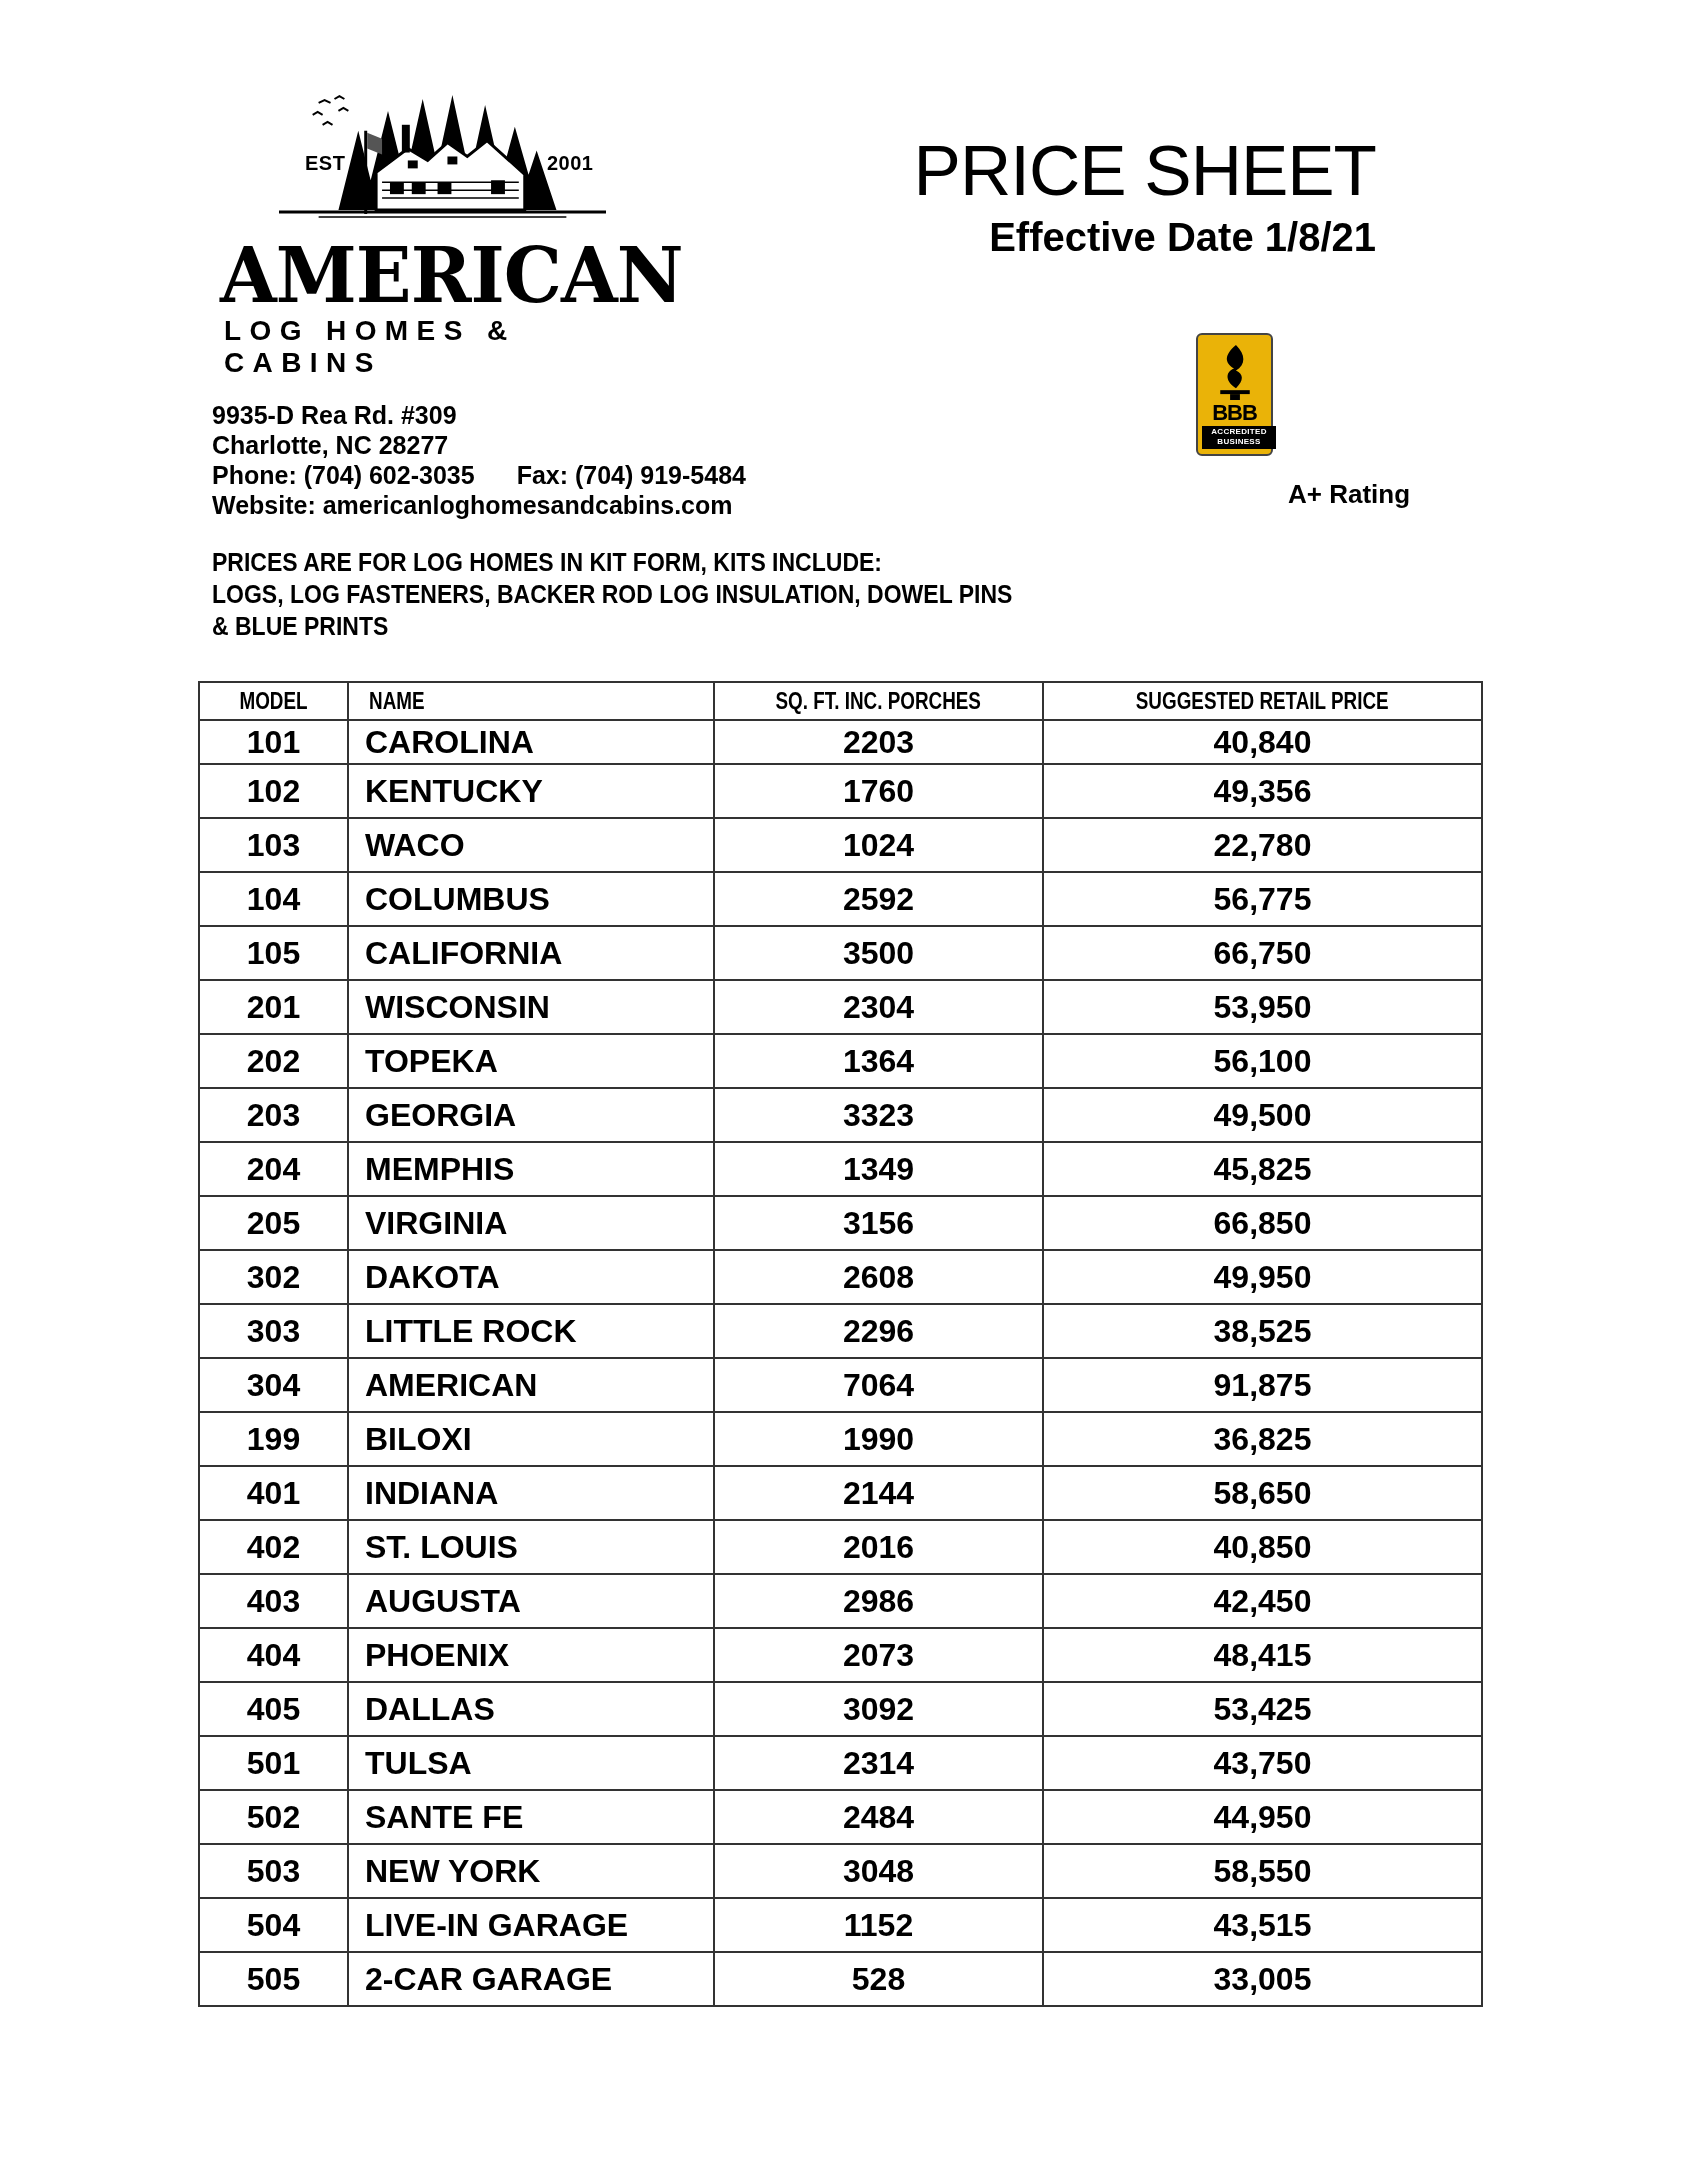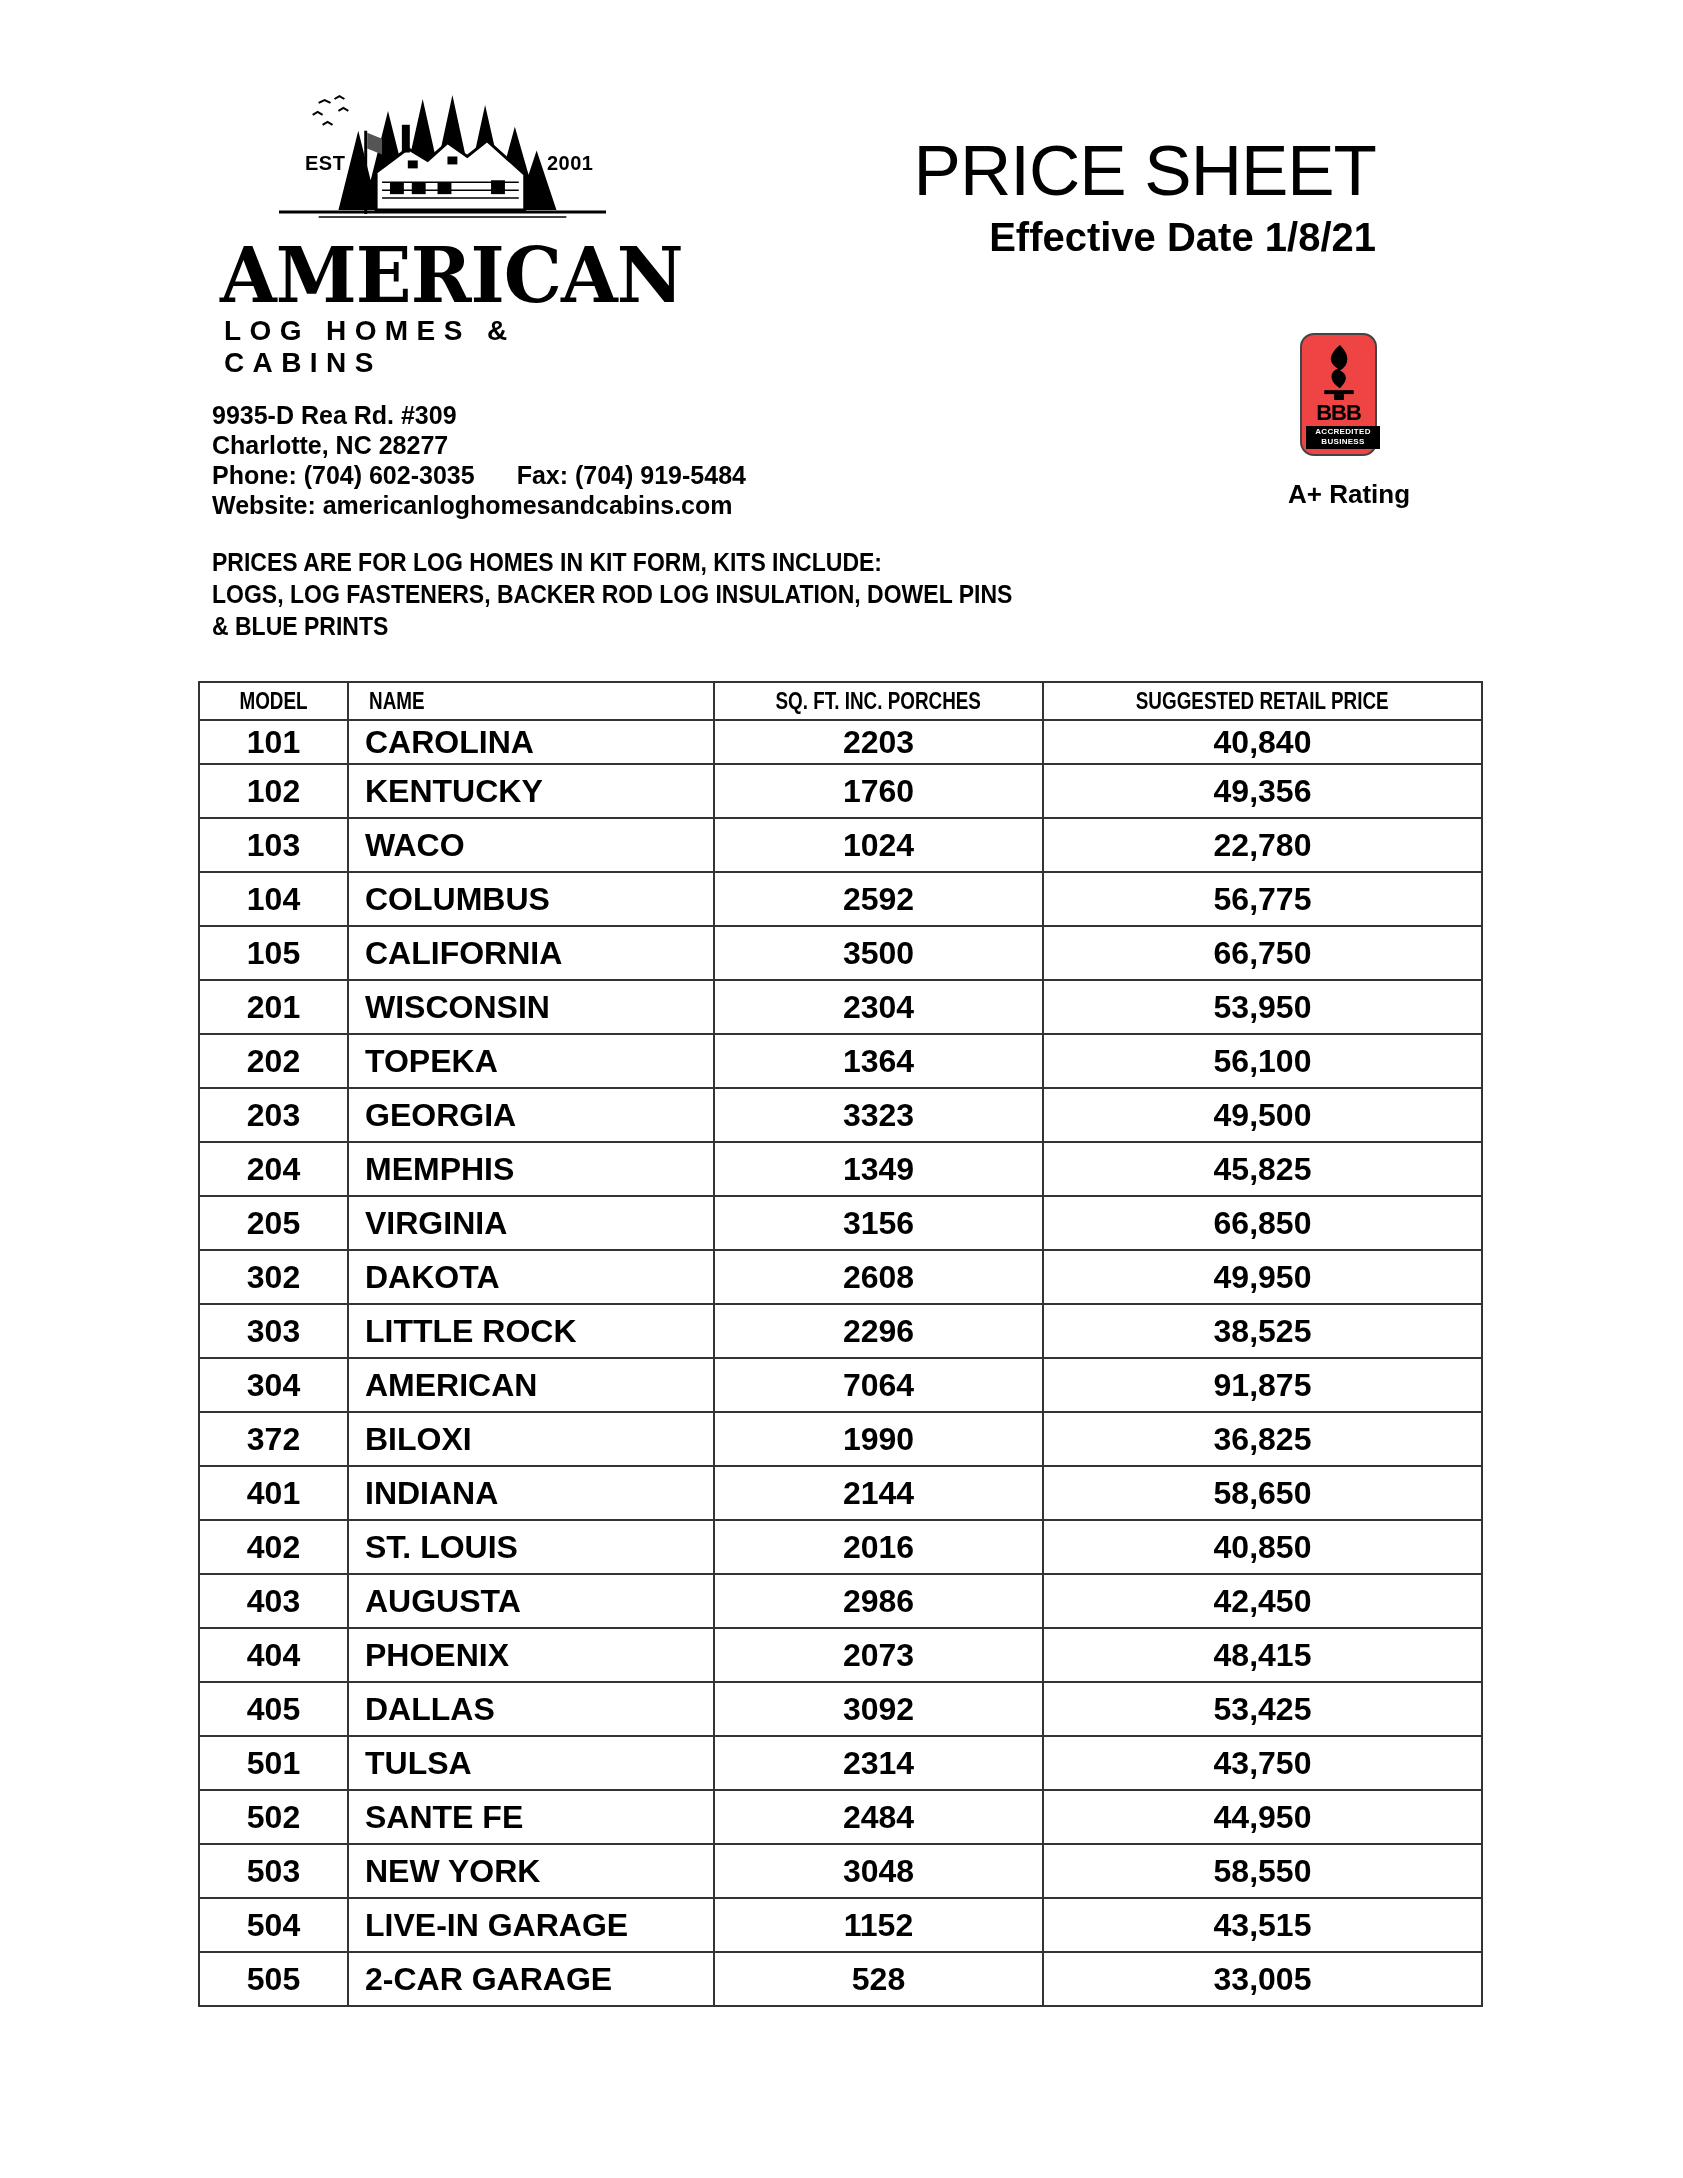--- a/index.html
+++ b/index.html
@@ -19,22 +19,22 @@
                    font-family: "Liberation Sans", sans-serif; font-weight: bold; font-size: 28px;
                    letter-spacing: 8.4px; }
 
   .title-block { position: absolute; right: 307px; top: 131px; text-align: right; }
   .title { font-weight: normal; font-size: 71px; line-height: 79px; letter-spacing: -1px; }
   .subtitle { font-weight: bold; font-size: 40px; line-height: 46px; margin-top: 4px; }
 
   .address { position: absolute; left: 212px; top: 400px; font-weight: bold; font-size: 25px; line-height: 30px; }
   .address .fax { margin-left: 42px; }
 
-  .bbb { position: absolute; left: 1300px; top: 333px; width: 73px; height: 119px;
-         border: 2px solid #444; border-radius: 14px; background: #ef4444; }
+  .bbb { position: absolute; left: 1196px; top: 333px; width: 73px; height: 119px;
+         border: 2px solid #444; border-radius: 6px; background: #eab308; }
   .bbb .torch { position: absolute; left: 18px; top: 8px; }
   .bbb .bbb-letters { position: absolute; left: 0; top: 65px; width: 73px; text-align: center;
                       font-weight: bold; font-size: 22px; letter-spacing: -1px; }
   .bbb .accredited { position: absolute; left: 4px; top: 91px; width: 74px; height: 22px; background: #000;
                      color: #fff; font-size: 8px; line-height: 10px; text-align: center; font-weight: bold;
                      padding-top: 1px; letter-spacing: 0.3px; }
   .rating { position: absolute; left: 1288px; top: 479px; font-weight: bold; font-size: 26px; }
 
   .kit-note { position: absolute; left: 212px; top: 546px; font-weight: bold; font-size: 25px; line-height: 32px;
               transform: scaleX(0.92); transform-origin: left top; }
@@ -199,21 +199,21 @@
         <td class="c-sqft">2296</td>
         <td class="c-price">38,525</td>
       </tr>
       <tr>
         <td class="c-model">304</td>
         <td class="c-name">AMERICAN</td>
         <td class="c-sqft">7064</td>
         <td class="c-price">91,875</td>
       </tr>
       <tr>
-        <td class="c-model">372</td>
+        <td class="c-model">199</td>
         <td class="c-name">BILOXI</td>
         <td class="c-sqft">1990</td>
         <td class="c-price">36,825</td>
       </tr>
       <tr>
         <td class="c-model">401</td>
         <td class="c-name">INDIANA</td>
         <td class="c-sqft">2144</td>
         <td class="c-price">58,650</td>
       </tr>

